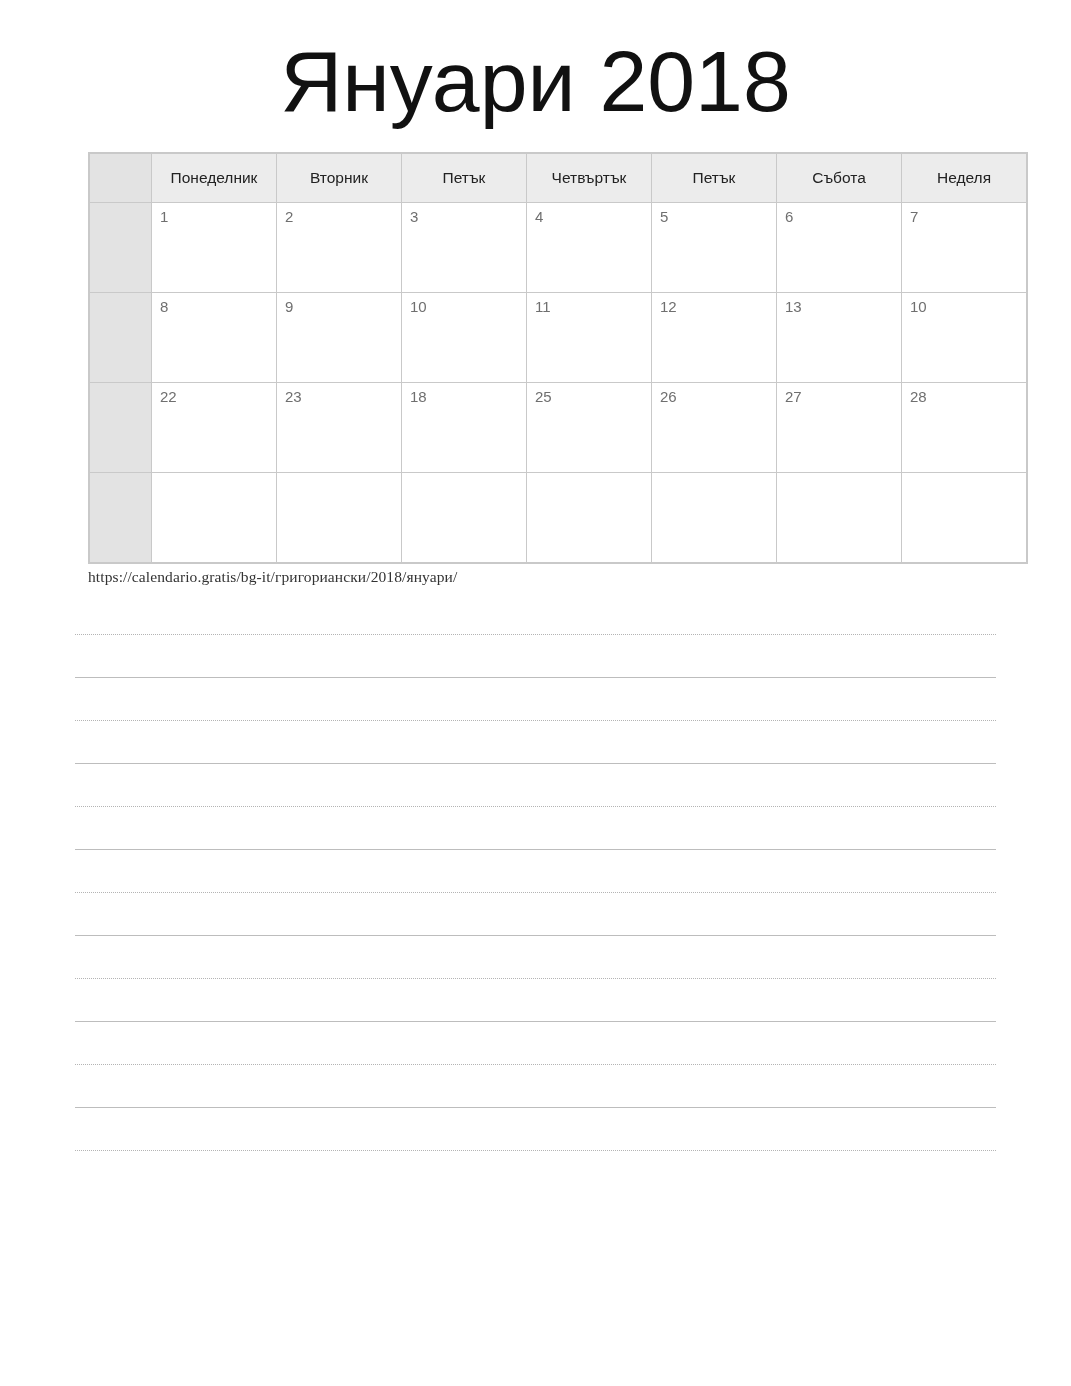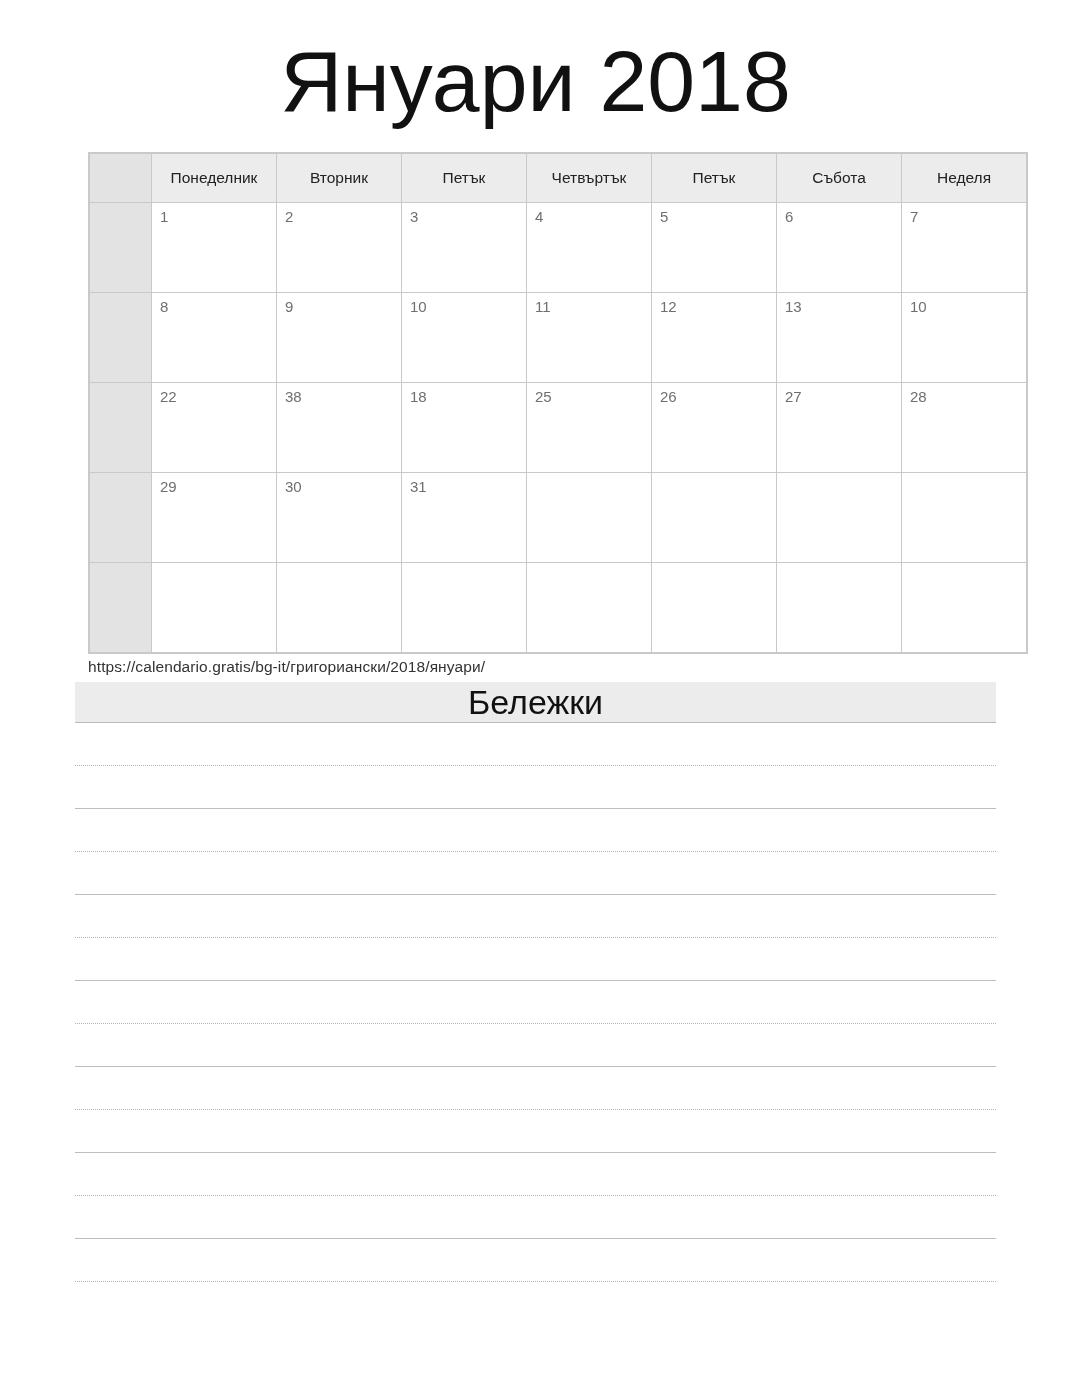--- a/index.html
+++ b/index.html
@@ -77,20 +77,21 @@
     border: 1px solid #c9c9c9;
     padding: 0;
   }
 
   
   .url-line {
     margin: 4px 0 0 88px;
     font-size: 15.5px;
     color: #333;
     letter-spacing: 0.1px;
+    font-family: Liberation Serif, serif;
   }
 
   
   .notes-wrap {
     margin: 6px 75px 0 75px;
   }
   .notes-header {
     background: #ececec;
     text-align: center;
     font-size: 34px;
@@ -158,55 +159,44 @@
           <td>9</td>
           <td>10</td>
           <td>11</td>
           <td>12</td>
           <td>13</td>
           <td>10</td>
         </tr>
         <tr>
           <td class="gutter-cell"></td>
           <td>22</td>
-          <td>38</td>
+          <td>23</td>
           <td>18</td>
           <td>25</td>
           <td>26</td>
           <td>27</td>
           <td>28</td>
         </tr>
         <tr>
           <td class="gutter-cell"></td>
-          <td>29</td>
-          <td>30</td>
-          <td>31</td>
-          <td></td>
-          <td></td>
-          <td></td>
-          <td></td>
-        </tr>
-        <tr>
-          <td class="gutter-cell"></td>
           <td></td>
           <td></td>
           <td></td>
           <td></td>
           <td></td>
           <td></td>
           <td></td>
         </tr>
       </tbody>
     </table>
   </div>
 
   <div class="url-line">https://calendario.gratis/bg-it/григориански/2018/януари/</div>
 
   <div class="notes-wrap">
-    <div class="notes-header">Бележки</div>
     <div class="notes-lines">
       <div class="note-line"></div>
       <div class="note-line solid"></div>
       <div class="note-line"></div>
       <div class="note-line solid"></div>
       <div class="note-line"></div>
       <div class="note-line solid"></div>
       <div class="note-line"></div>
       <div class="note-line solid"></div>
       <div class="note-line"></div>

